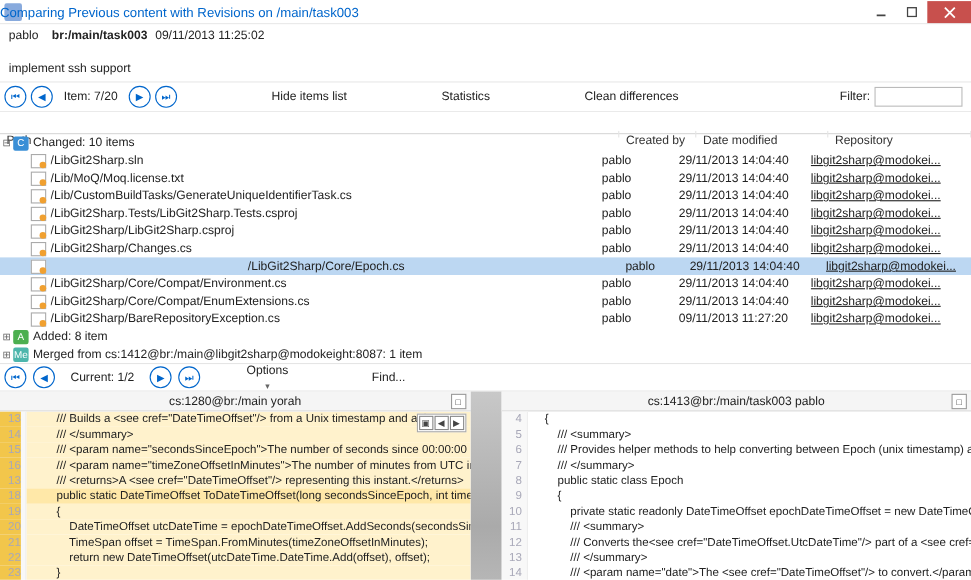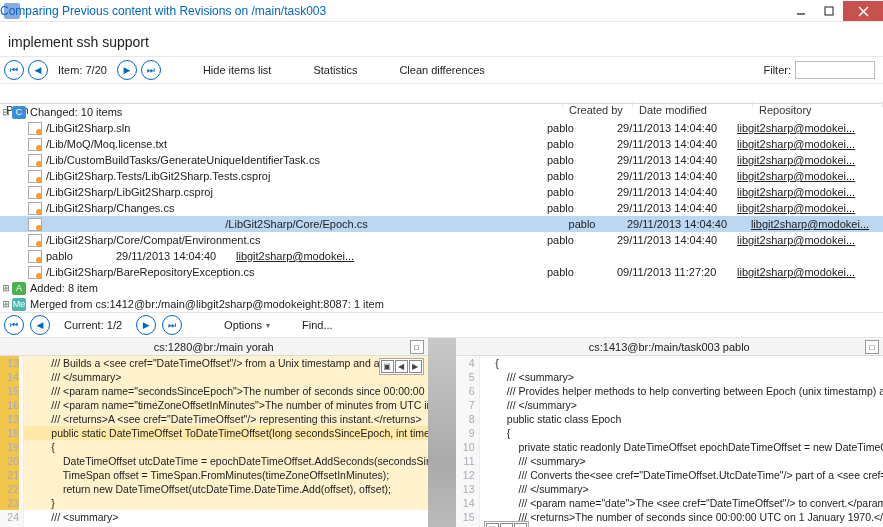--- a/index.html
+++ b/index.html
@@ -13,27 +13,27 @@
   .winbtn { width: 28px; height: 20px; display:flex; align-items:center; justify-content:center; margin-top:1px; }
   .winbtn svg { display:block; }
   .winbtn.close { background: #c8504d; width:40px; height:20px; }
   
   
   .header { padding: 4px 8px 6px 8px; background:#fff; }
   .header-line1 { font-size: 11px; }
   .header-line1 .user { color:#222; }
   .header-line1 .branch { font-weight:600; }
   .header-line1 .date { color:#222; margin-left:4px; }
-  .header-line2 { font-size: 14px; margin-top:8px; }
+  .header-line2 { font-size: 11px; margin-top:18px; }
   
   
   .toolbar { height: 28px; display:flex; align-items:center; padding: 0 4px; border-top:1px solid #e8e8e8; border-bottom:1px solid #e8e8e8; gap:8px;}
   .tb-btn { width:20px; height:20px; display:flex;align-items:center;justify-content:center; color:#0066cc; cursor:pointer; border-radius:10px; }
   .tb-btn.circle { border:1.5px solid #0066cc; font-size:9px; line-height:1;}
-  .tb-label { font-size:11px; color:#222; }
+  .tb-label { font-size:11px; color:#222;margin-left:44px; }
   .tb-section { display:flex; align-items:center; gap:4px;}
   .tb-spacer { width: 26px; }
   .tb-flex { flex:1; }
   .filter-box { display:flex; align-items:center; gap:4px; margin-right:4px;padding-left:47px;}
   .filter-input { width:80px; height:18px; border:1px solid #bbb; font-size:11px; padding:0 2px;}
   
   
   .flhead { height:20px; display:flex; border-bottom:1px solid #d8d8d8; background:#fff; font-size:11px; color:#333; }
   .flhead > div { border-right:1px solid #e5e5e5; padding:3px 6px;margin-top:17px; }
   .col-path { flex:1; }
@@ -53,21 +53,21 @@
   .badge.m { background:#4db6ac; }
   .row-icon { width:14px; height:13px; margin-right:4px; display:inline-block; border:1px solid #aaa; background:#fff; position:relative;}
   .row-icon.changed::after{content:"";position:absolute;right:-1px;bottom:-1px;width:6px;height:6px;background:#f0a030;border-radius:50%;}
   .cell-path { flex:1; padding-left:0; white-space:nowrap; overflow:hidden;}
   .cell-cb { width:70px; }
   .cell-dm { width:120px; }
   .cell-repo { width:146px; white-space:nowrap; overflow:hidden; text-overflow:ellipsis;text-decoration:underline;}
   
   
   .difftb { height:26px; display:flex; align-items:center; gap:6px; padding:0 4px; border-top:1px solid #e5e5e5; border-bottom:1px solid #e5e5e5;}
-  .combo { display:flex; align-items:center; gap:4px; font-size:11px; }
+  .combo { display:flex; align-items:center; gap:4px; font-size:11px;flex-direction:column; }
   .combo .caret { font-size:8px; color:#666;}
   
   
   .diffwrap { display:flex; height: 245px; }
   .pane { flex:1; display:flex; flex-direction:column; min-width:0; }
   .pane-title { height:18px; font-size:11px; background:#f5f5f5; border-bottom:1px solid #ddd; display:flex;align-items:center;justify-content:center; position:relative;}
   .pane-title .maxbtn{position:absolute;right:4px;top:2px;width:14px;height:14px;border:1px solid #999;background:#fff;font-size:8px;display:flex;align-items:center;justify-content:center;}
   .pane-body { flex:1; overflow:hidden; display:flex; font-family: Consolas, "Courier New", monospace; font-size:10.5px; line-height:14px; position:relative;}
   .gutter { width:24px; background:#f8f8f8; color:#a8a8b8; text-align:right; padding-right:4px; user-select:none; border-right:1px solid #eee;}
   .code { flex:1; white-space:pre; overflow:hidden; }
@@ -104,20 +104,26 @@
     <div class="winbtn close">
         <svg width="11" height="11">
           <line x1="1" y1="1" x2="10" y2="10" stroke="#fff" stroke-width="1.6"></line>
           <line x1="10" y1="1" x2="1" y2="10" stroke="#fff" stroke-width="1.6"></line>
         </svg>
       </div>
   </div>
 </div>
 
 <div class="header">
+  <div class="header-line1">
+    <span class="user">pablo</span>
+    &nbsp;&nbsp;
+    <span class="branch">br:/main/task003</span>
+    <span class="date">09/11/2013 11:25:02</span>
+  </div>
   <div class="header-line2">implement ssh support</div>
 </div>
 
 <div class="toolbar">
   <div class="tb-section">
     <div class="tb-btn circle">⏮</div>
     <div class="tb-btn circle">◀</div>
     <span class="tb-label" style="margin:0 6px">Item: 7/20</span>
     <div class="tb-btn circle">▶</div>
     <div class="tb-btn circle">⏭</div>
@@ -209,20 +215,21 @@
         <span class="ind" style="width:28px"></span>
         <span class="row-icon changed"></span>
         <span class="cell-path">/LibGit2Sharp/Core/Compat/Environment.cs</span>
         <span class="cell-cb">pablo</span>
         <span class="cell-dm">29/11/2013 14:04:40</span>
         <span class="cell-repo">libgit2sharp@modokei...</span>
       </div>
       <div class="tree-row">
         <span class="ind" style="width:28px"></span>
         <span class="row-icon changed"></span>
+        <span class="cell-path">/LibGit2Sharp/Core/Compat/EnumExtensions.cs</span>
         <span class="cell-cb">pablo</span>
         <span class="cell-dm">29/11/2013 14:04:40</span>
         <span class="cell-repo">libgit2sharp@modokei...</span>
       </div>
       <div class="tree-row">
         <span class="ind" style="width:28px"></span>
         <span class="row-icon changed"></span>
         <span class="cell-path">/LibGit2Sharp/BareRepositoryException.cs</span>
         <span class="cell-cb">pablo</span>
         <span class="cell-dm">09/11/2013 11:27:20</span>

